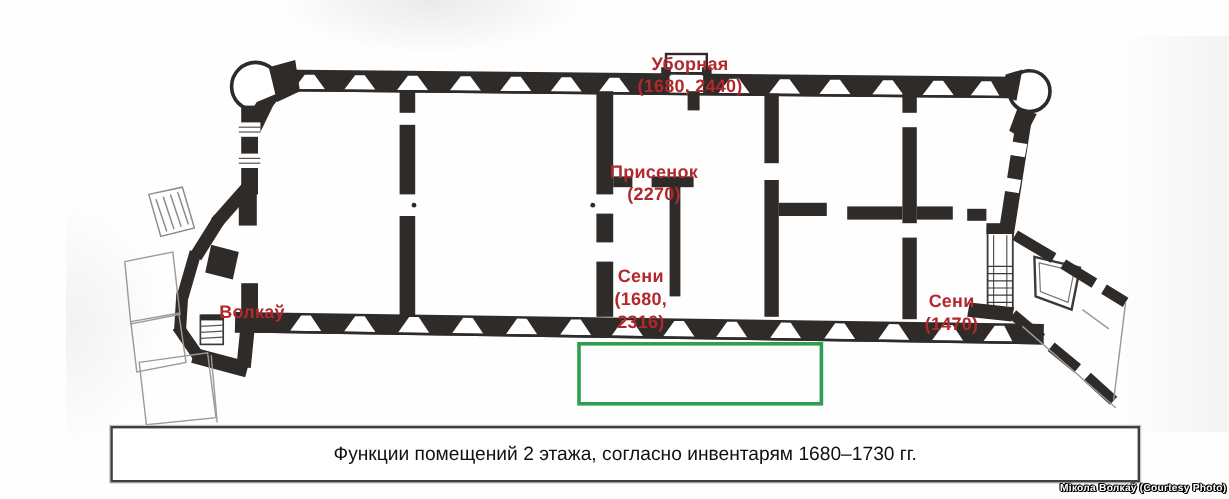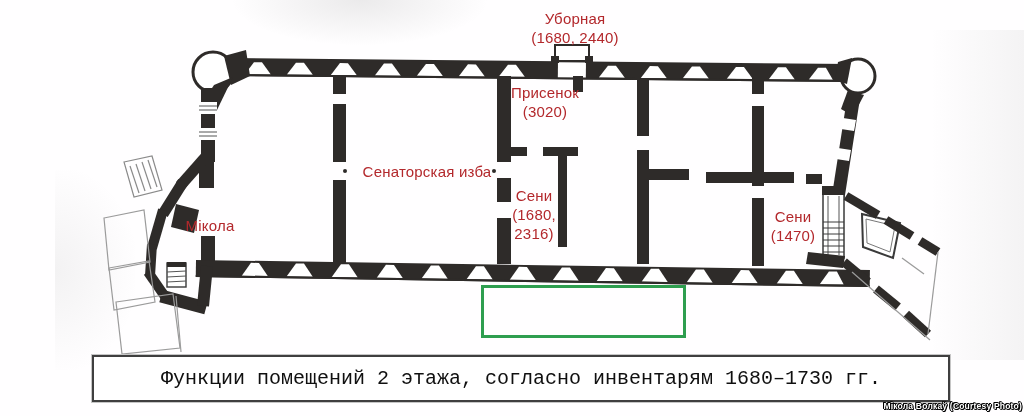--- a/index.html
+++ b/index.html
@@ -11,37 +11,37 @@
   .haze{position:absolute;pointer-events:none;}
   .haze1{left:230px;top:0;width:260px;height:46px;
     background:radial-gradient(ellipse at 50% 0,rgba(90,90,90,.12),rgba(0,0,0,0) 70%);}
   .haze2{left:930px;top:30px;width:94px;height:330px;
     background:linear-gradient(90deg,rgba(0,0,0,0),rgba(100,100,100,.07));}
   .haze3{left:55px;top:170px;width:80px;height:200px;
     background:radial-gradient(ellipse at 0 50%,rgba(100,100,100,.08),rgba(0,0,0,0) 75%);}
   svg.plan{position:absolute;left:0;top:0;}
   
   .room-label{
-    position:absolute;color:#b3282c;font-weight:normal;font-size:15px;
+    position:absolute;color:#b3282c;font-weight:bold;font-size:15px;
     line-height:19px;text-align:center;white-space:nowrap;
-    transform:translateX(-50%);letter-spacing:.2px;
+    transform:translateX(-50%);letter-spacing:.2px;margin-top:35px;
   }
   
   #highlight-box{
     position:absolute;left:481px;top:285px;width:199px;height:47px;
     border:3px solid #2e9e4f;background:transparent;
   }
   
   #caption-box{
     position:absolute;left:92px;top:355px;width:854px;height:43px;
     border:2px solid #3f3f3f;box-shadow:0 0 0 1px #c6c6c6;
     background:#fff;display:flex;align-items:center;justify-content:center;
   }
   #caption-box .caption-text{
-    font-family:Liberation Mono, monospace;font-size:20px;color:#101010;
+    font-family:Liberation Sans, sans-serif;font-size:16px;color:#101010;
   }
   
   #credit{
     position:absolute;right:2px;top:401px;font-size:8.5px;font-weight:bold;
     color:#fff;letter-spacing:.2px;
     text-shadow:-1px 0 0 #000,1px 0 0 #000,0 -1px 0 #000,0 1px 0 #000,1px 1px 0 #000,-1px -1px 0 #000;
   }
 </style>
 </head>
 <body>
@@ -234,37 +234,34 @@
         </g>
       </g>
     </g>
   </svg>
 
   <div class="room-label" style="left:575px;top:9px;">
     <div>Уборная</div>
     <div>(1680, 2440)</div>
   </div>
 
-  <div class="room-label" style="left:545px;top:83px;">
+  <div class="room-label" style="left:545px;top:99px;">
     <div>Присенок</div>
-    <div>(3020)</div>
-  </div>
-
-  <div class="room-label" style="left:427px;top:162px;">
-    <div>Сенаторская изба</div>
-  </div>
+    <div>(2270)</div>
+  </div>
+
 
   <div class="room-label" style="left:534px;top:186px;">
     <div>Сени</div>
     <div>(1680,</div>
     <div>2316)</div>
   </div>
 
   <div class="room-label" style="left:210px;top:216px;">
-    <div>Мікола</div>
+    <div>Волкаў</div>
   </div>
 
   <div class="room-label" style="left:793px;top:207px;">
     <div>Сени</div>
     <div>(1470)</div>
   </div>
 
   <div id="highlight-box"></div>
 
   <div id="caption-box">

